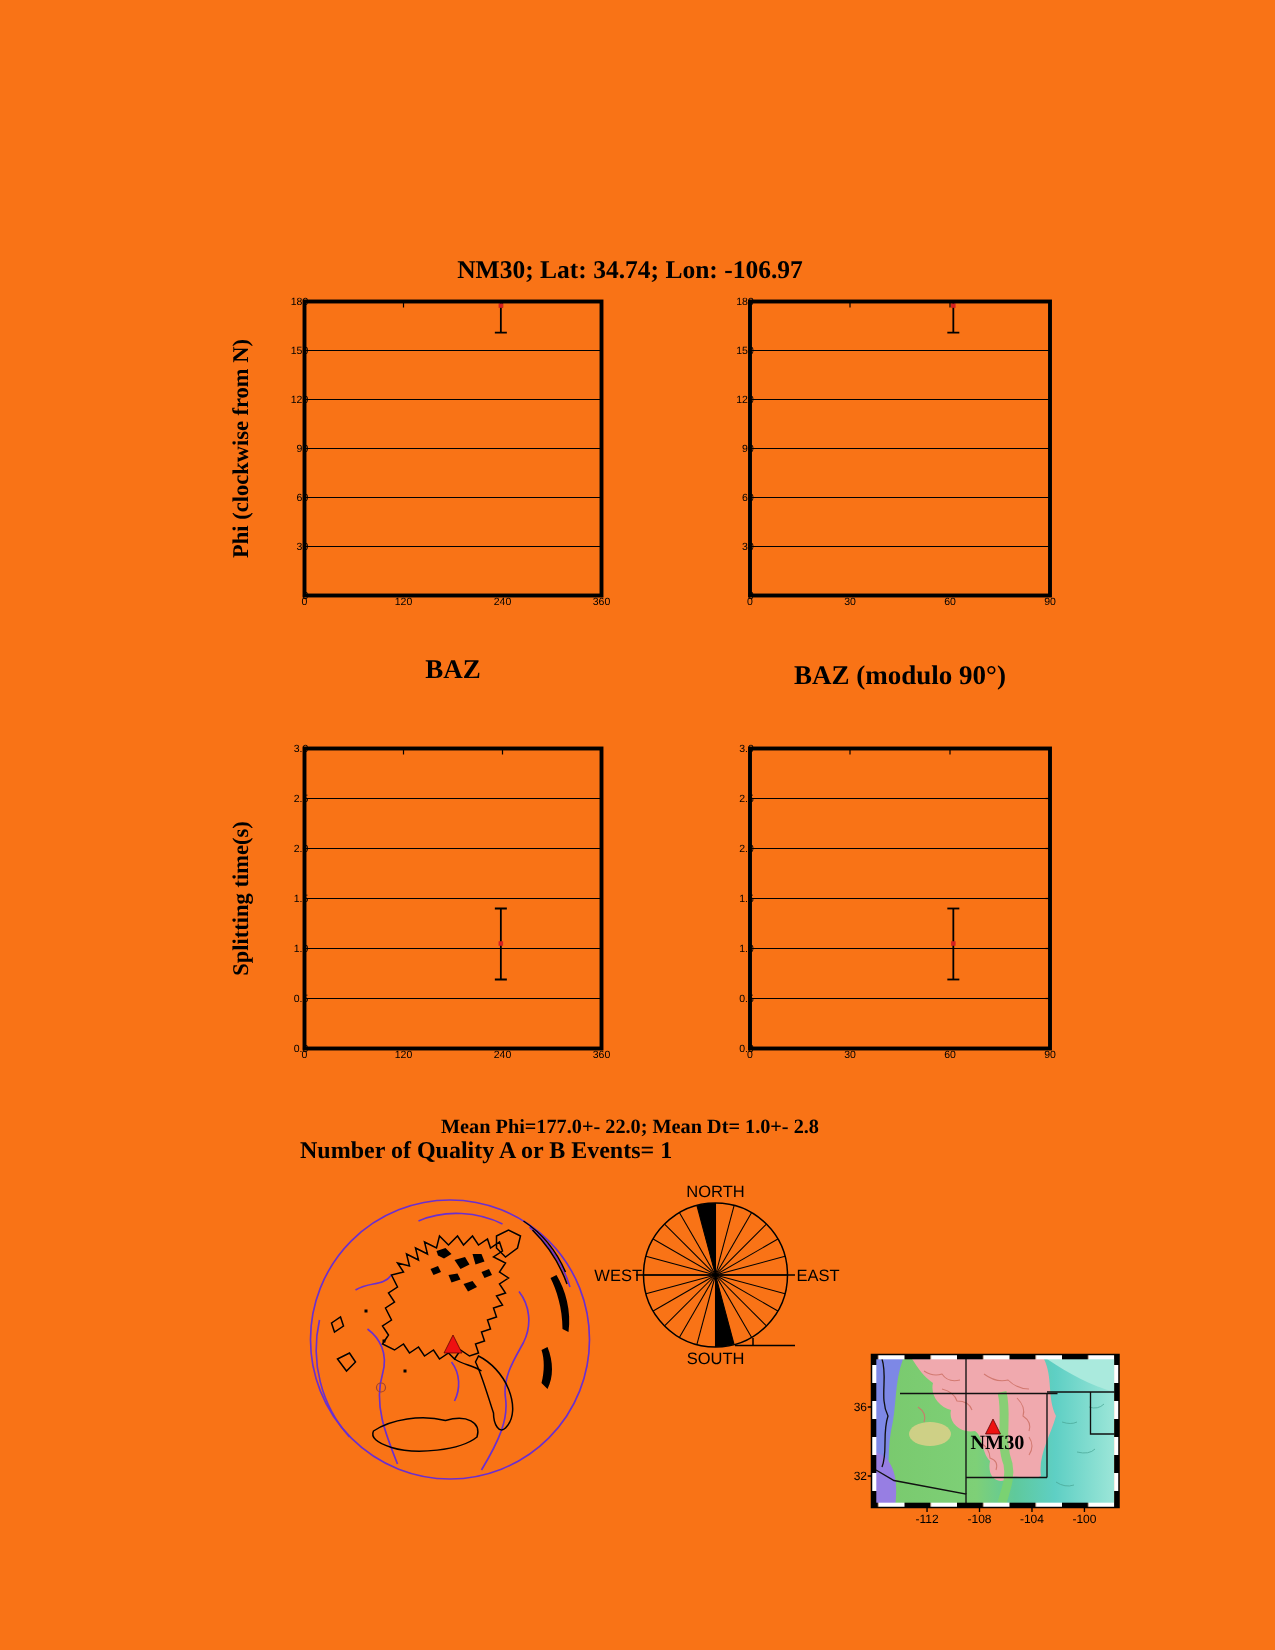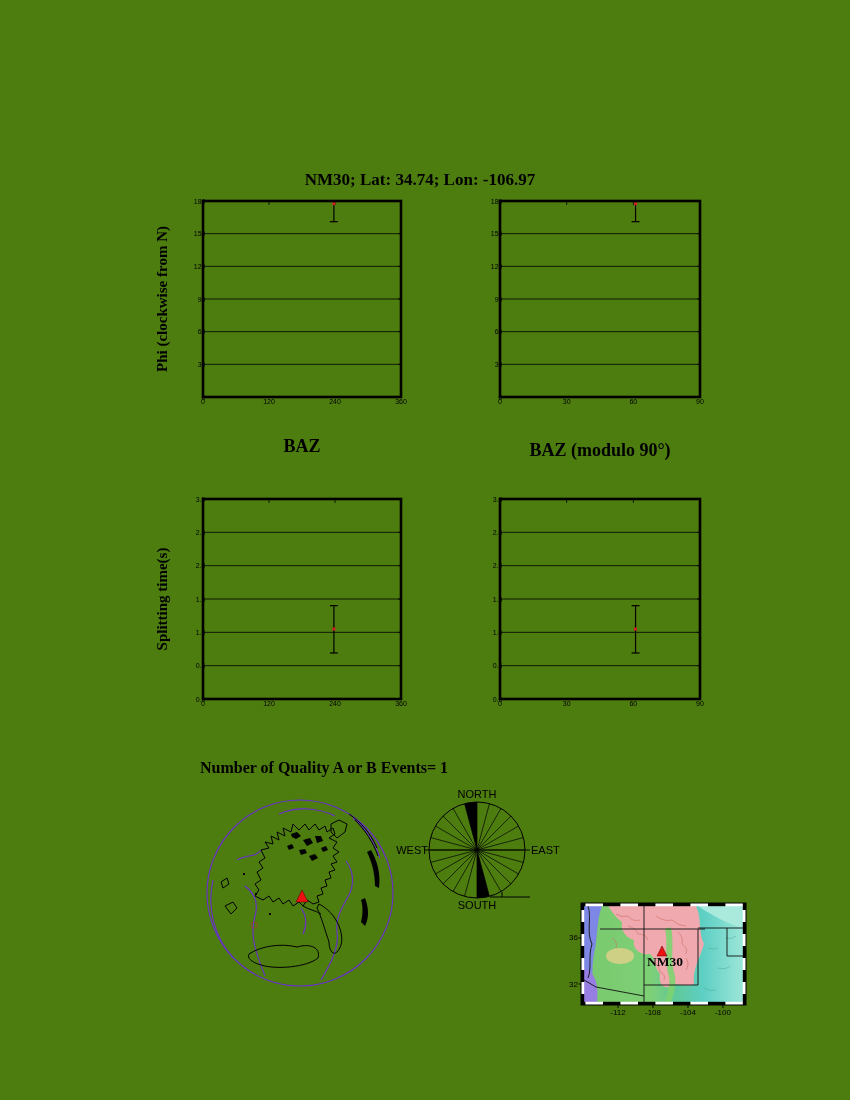--- a/index.html
+++ b/index.html
@@ -1,16 +1,16 @@
 <!DOCTYPE html>
 <html><head>
 <meta charset="utf-8">
 <style>
   html,body{margin:0;padding:0;background:#fff;}
-  .page{position:relative;width:850px;height:1100px;background:#4d7c0f;overflow:hidden;
+  .page{position:relative;width:850px;height:1100px;background:#f97316;overflow:hidden;
         font-family:"Liberation Serif",serif;}
   .title{position:absolute;left:0;top:170px;width:840px;text-align:center;
          font-size:17px;font-weight:bold;color:#000;}
   .ylab{position:absolute;white-space:nowrap;font-size:15px;font-weight:bold;color:#000;
         transform:translate(-50%,-50%) rotate(-90deg);}
   .collab{position:absolute;text-align:center;font-size:18px;font-weight:bold;color:#000;}
   .sum1{position:absolute;left:0;top:743px;width:840px;text-align:center;
         font-size:13.5px;font-weight:bold;color:#000;}
   .sum2{position:absolute;left:200px;top:759px;font-size:16px;font-weight:bold;color:#000;}
   .plot,.panel{position:absolute;}
@@ -154,20 +154,21 @@
         <line x1="161.55555555555557" x2="169.55555555555557" y1="110.66666666666667" y2="110.66666666666667" stroke="#000" stroke-width="1.2"></line>
         <line x1="161.55555555555557" x2="169.55555555555557" y1="158" y2="158" stroke="#000" stroke-width="1.2"></line>
         <rect x="164.05555555555557" y="132.5" width="3" height="3" fill="#d42020"></rect>
         <rect x="30" y="4" width="200" height="200" fill="none" stroke="#000" stroke-width="2.6"></rect>
       </svg>
     </div>
 
   <div class="collab" style="left:203px;top:436px;width:198px;">BAZ</div>
   <div class="collab" style="left:500px;top:440px;width:200px;">BAZ (modulo 90°)</div>
 
+  <div class="sum1">Mean Phi=177.0+- 22.0; Mean Dt=  1.0+-  2.8</div>
   <div class="sum2">Number of Quality A or B Events=  1</div>
 
   <div class="panel" style="left:203px;top:798px;width:200px;height:195px;">
     <svg width="200" height="195" viewBox="0 0 200 195">
       <g fill="none" stroke="#6a2fd0" stroke-width="1.1">
         <circle cx="97" cy="95" r="93"></circle>
         <path d="M 30,160 A 88,88 0 0 1 10,82"></path>
         <path d="M 62,178 C 54,158 46,138 52,118 C 56,104 50,94 42,88"></path>
         <path d="M 118,182 C 130,162 136,148 134,134 C 132,120 140,108 146,97 C 152,85 150,72 143,63"></path>
         <path d="M 34,62 C 44,56 52,60 58,52"></path>

